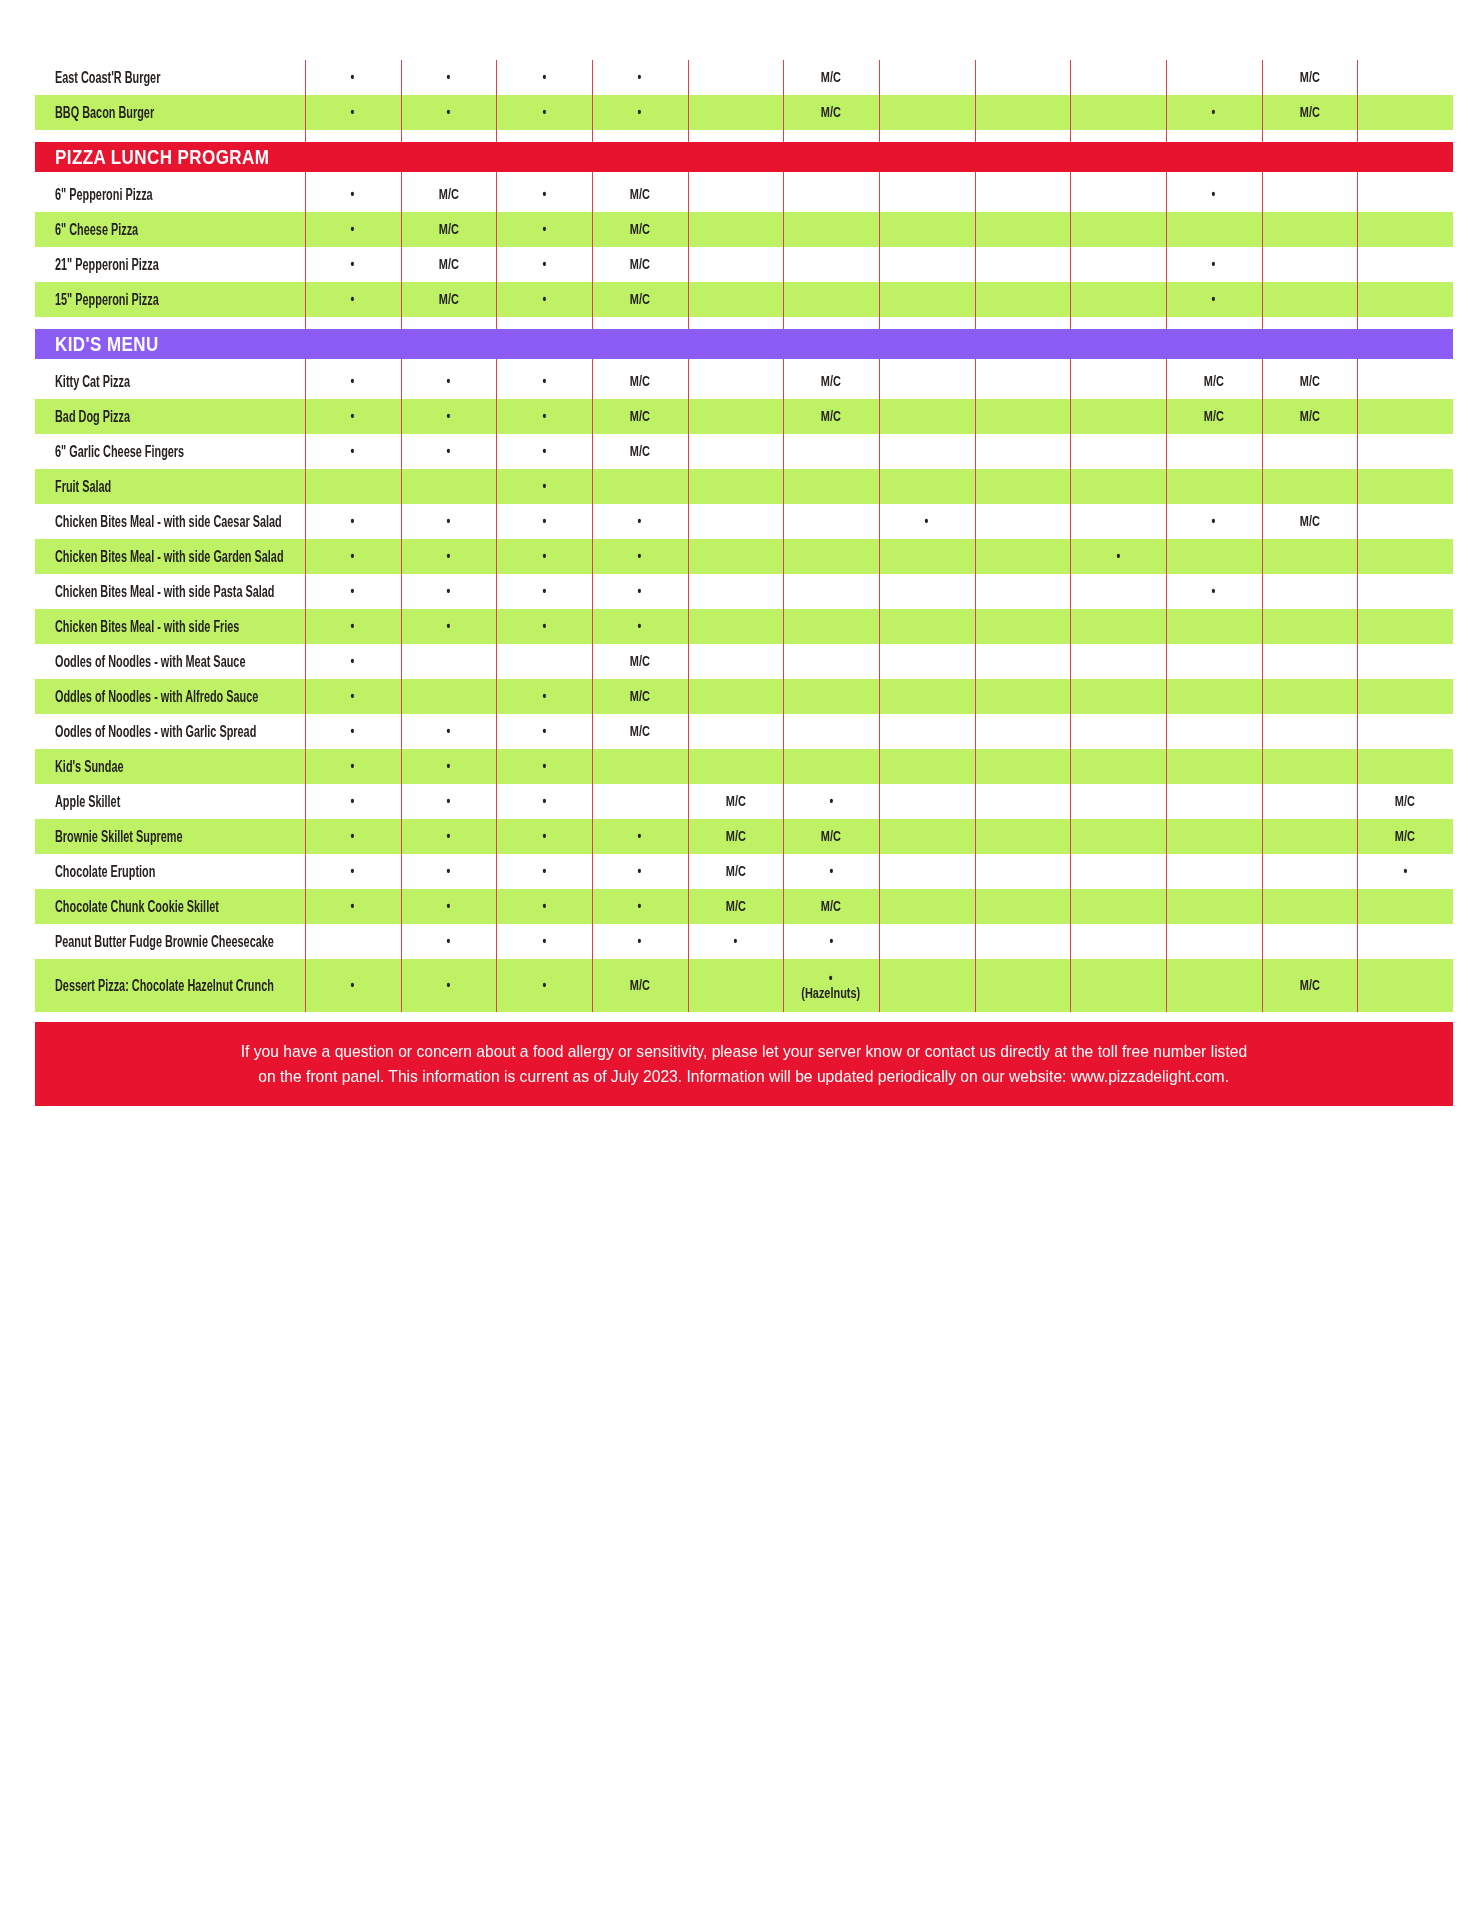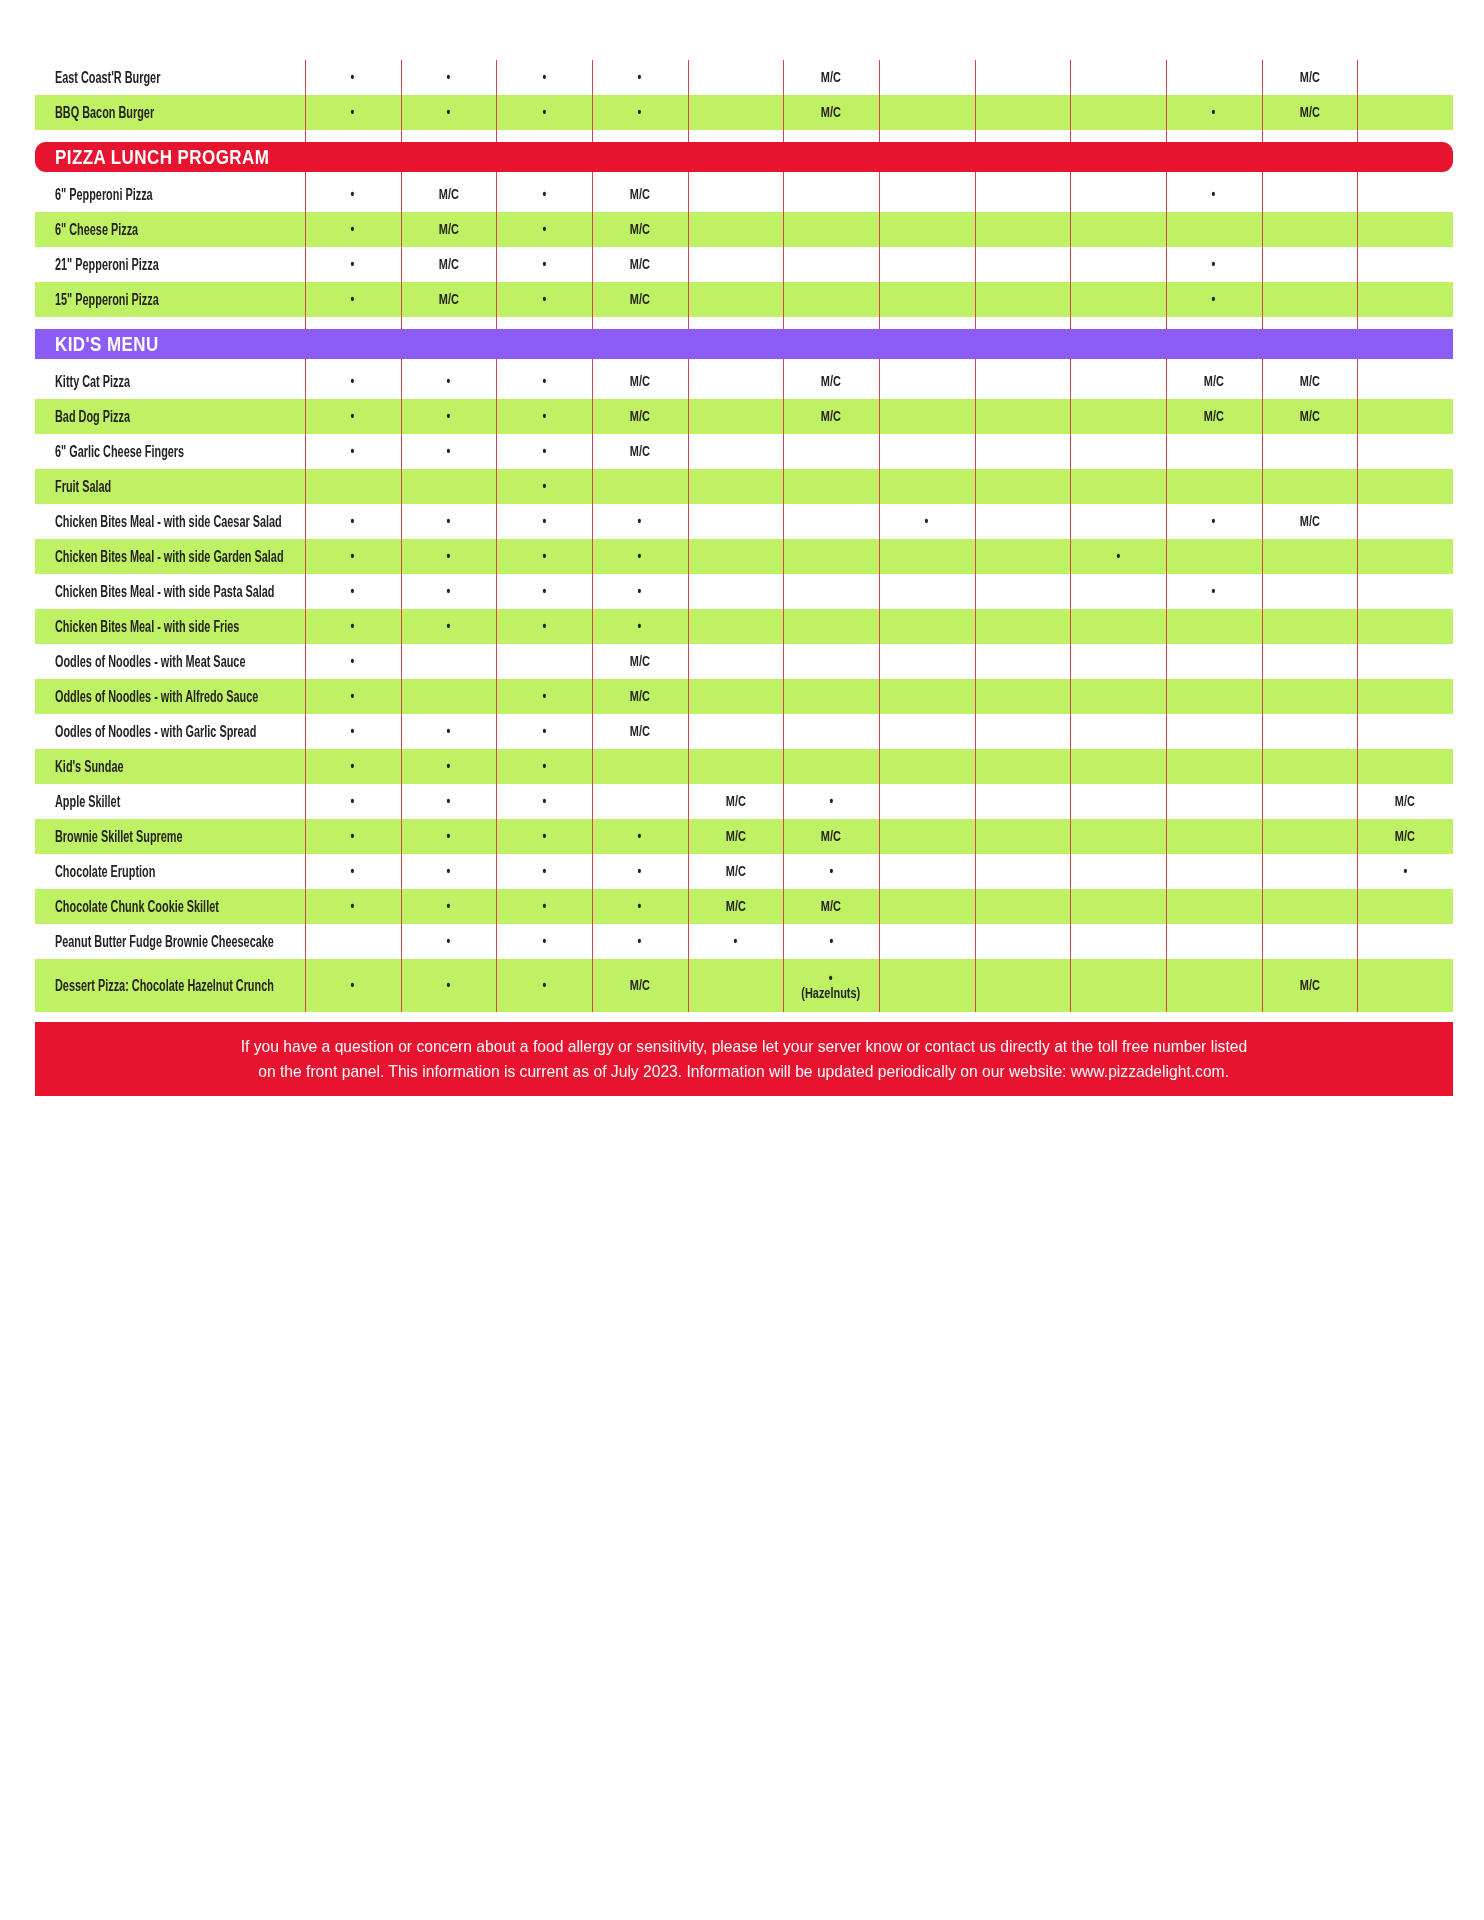--- a/index.html
+++ b/index.html
@@ -83,21 +83,21 @@
 
   
   .lines { position:absolute; inset:0; pointer-events:none; z-index:1; }
   .vline { position:absolute; top:0; bottom:0; width:1px; background:#D8444B; }
 
   
   .footer {
     position:relative;
     z-index:2;
     margin-top:10px;
-    height:74px;
+    height:84px;
     background:#E8132E;
     display:flex; flex-direction:column;
     align-items:center; justify-content:center;
     gap:3px;
   }
   .cond-f {
     display:inline-block;
     transform:scaleX(0.92);
     transform-origin:center center;
     white-space:nowrap;
@@ -167,21 +167,21 @@
           <div class="cell"></div>
           <div class="cell"></div>
           <div class="cell">
             <span class="mark">•</span>
           </div>
           <div class="cell">
             <span class="mark">M/C</span>
           </div>
           <div class="cell"></div>
         </div>
-        <div class="sec" style="background: rgb(232, 19, 46); border-radius: 11px;">
+        <div class="sec" style="background: rgb(232, 19, 46);">
           <span class="cond-h">PIZZA LUNCH PROGRAM</span>
         </div>
         <div class="row">
           <div class="lcell">
             <span class="cond">6" Pepperoni Pizza</span>
           </div>
           <div class="cell">
             <span class="mark">•</span>
           </div>
           <div class="cell">

